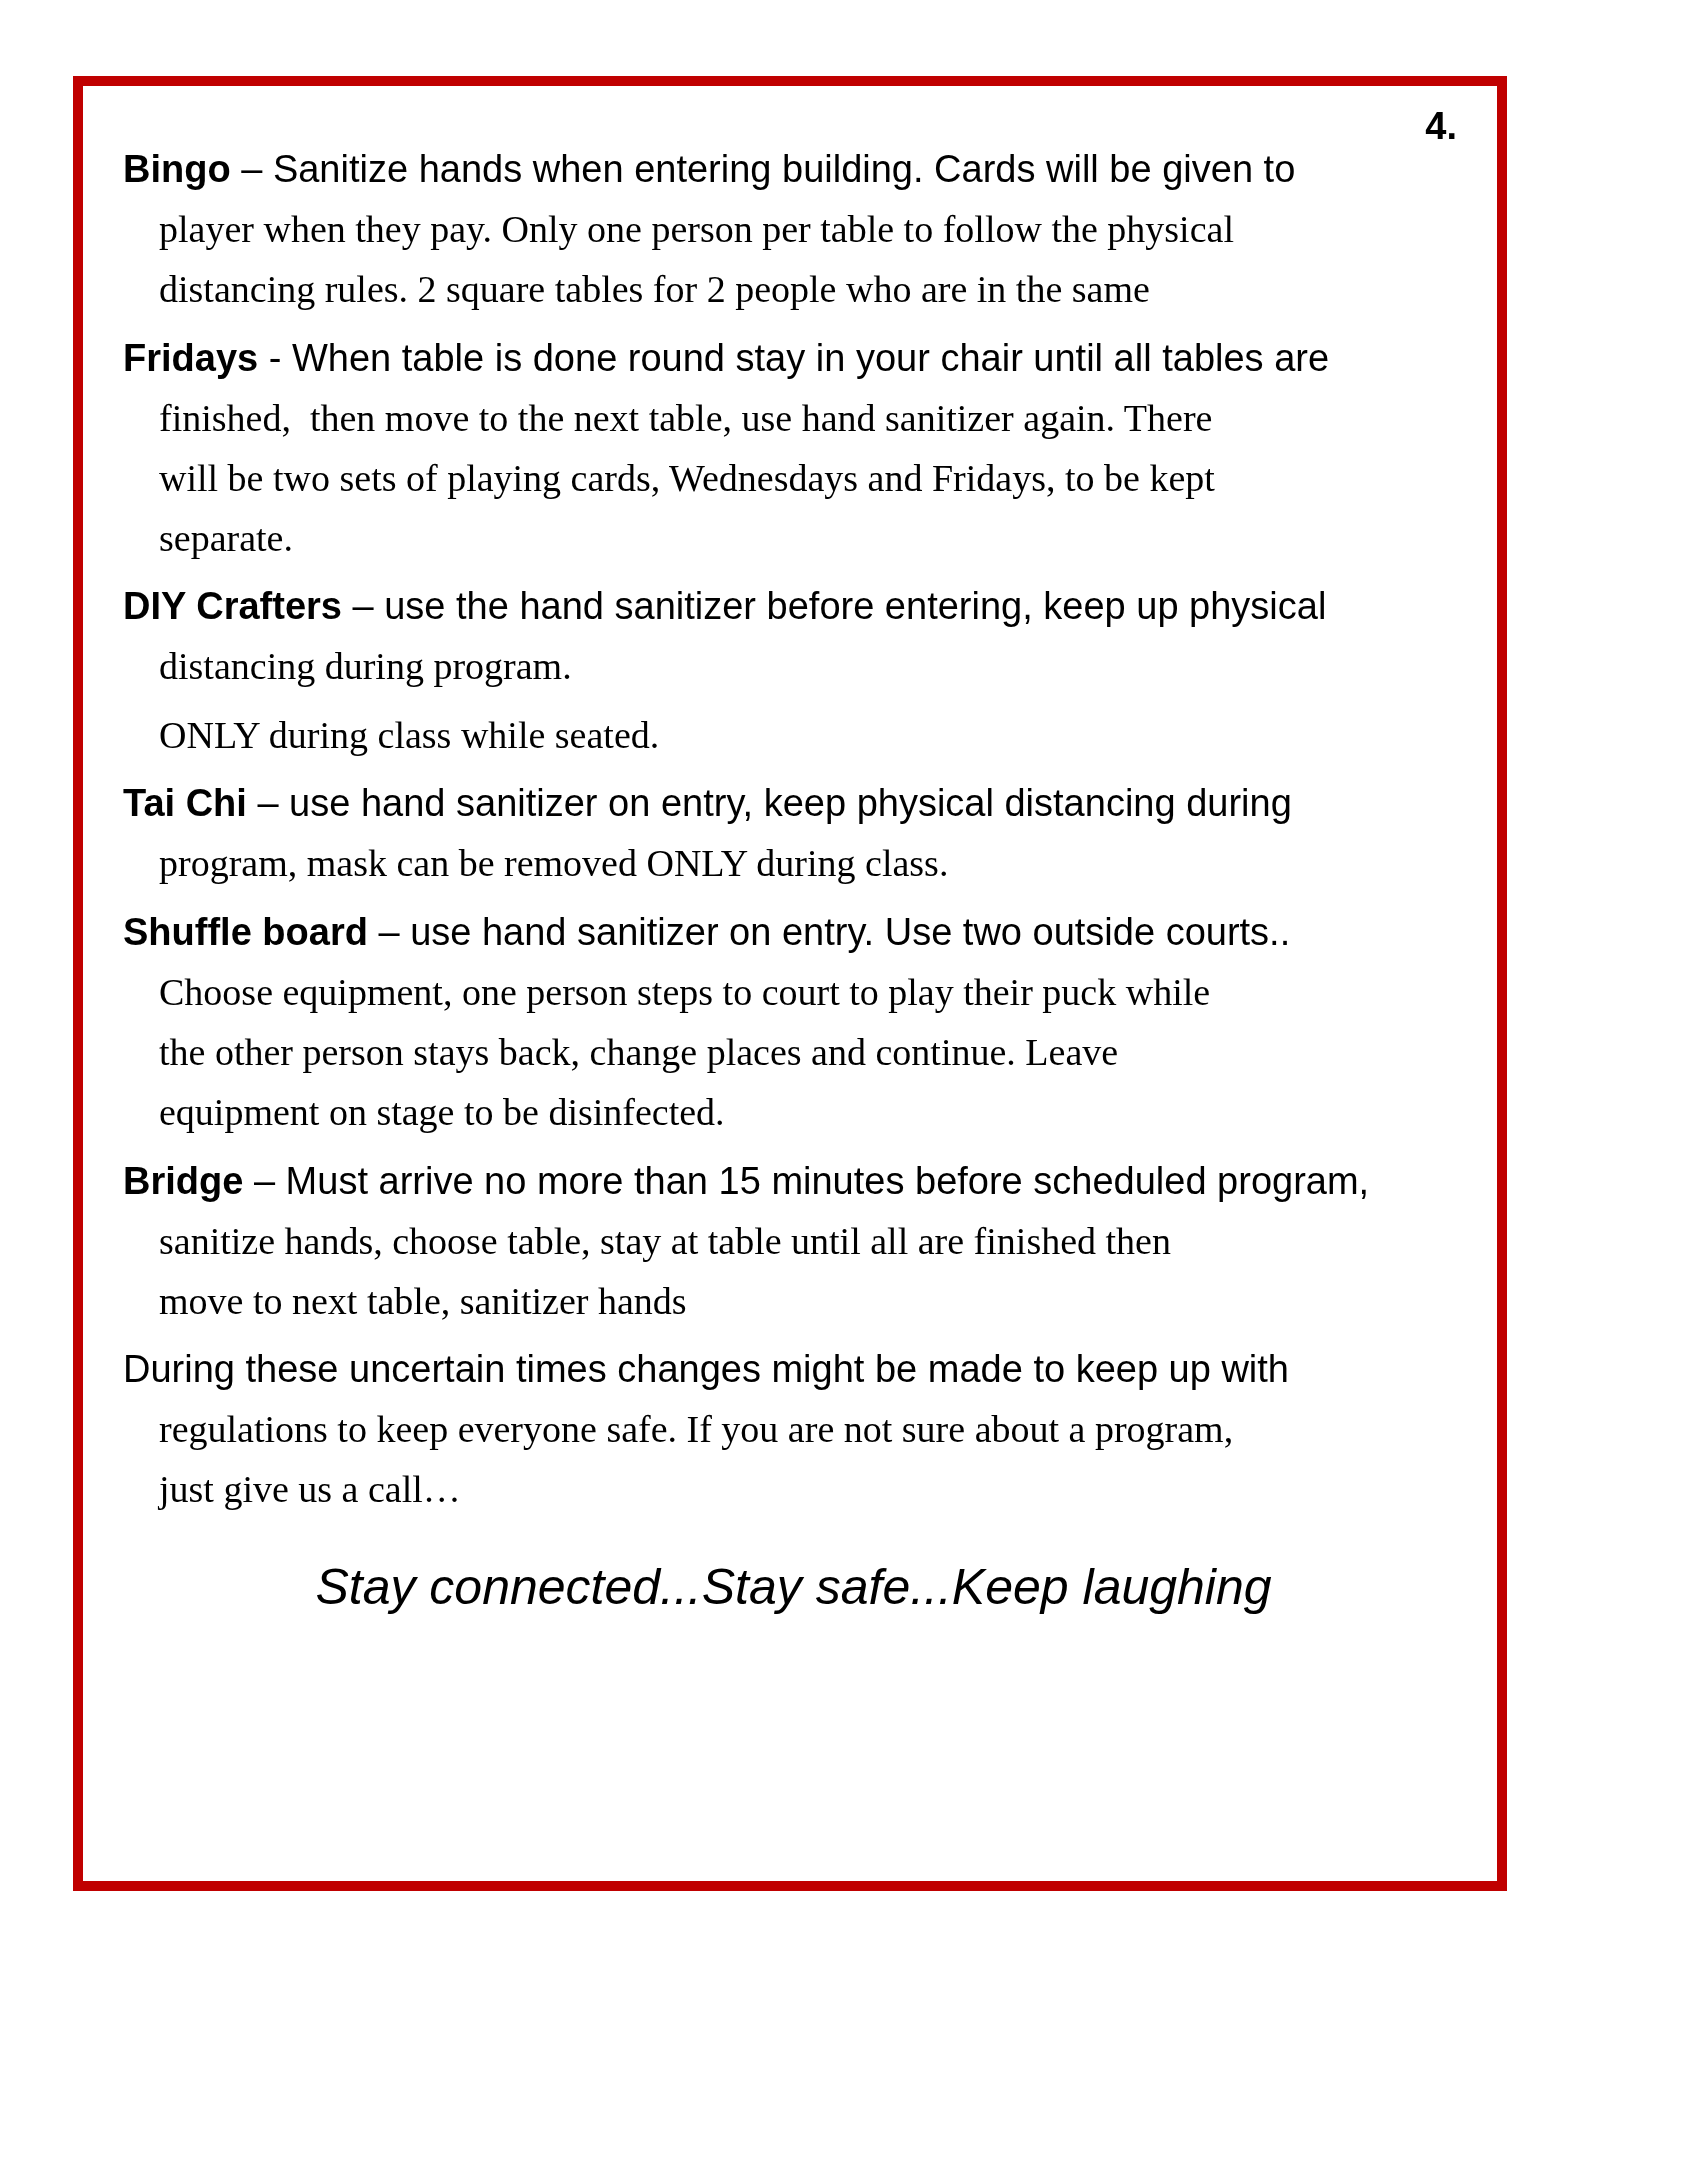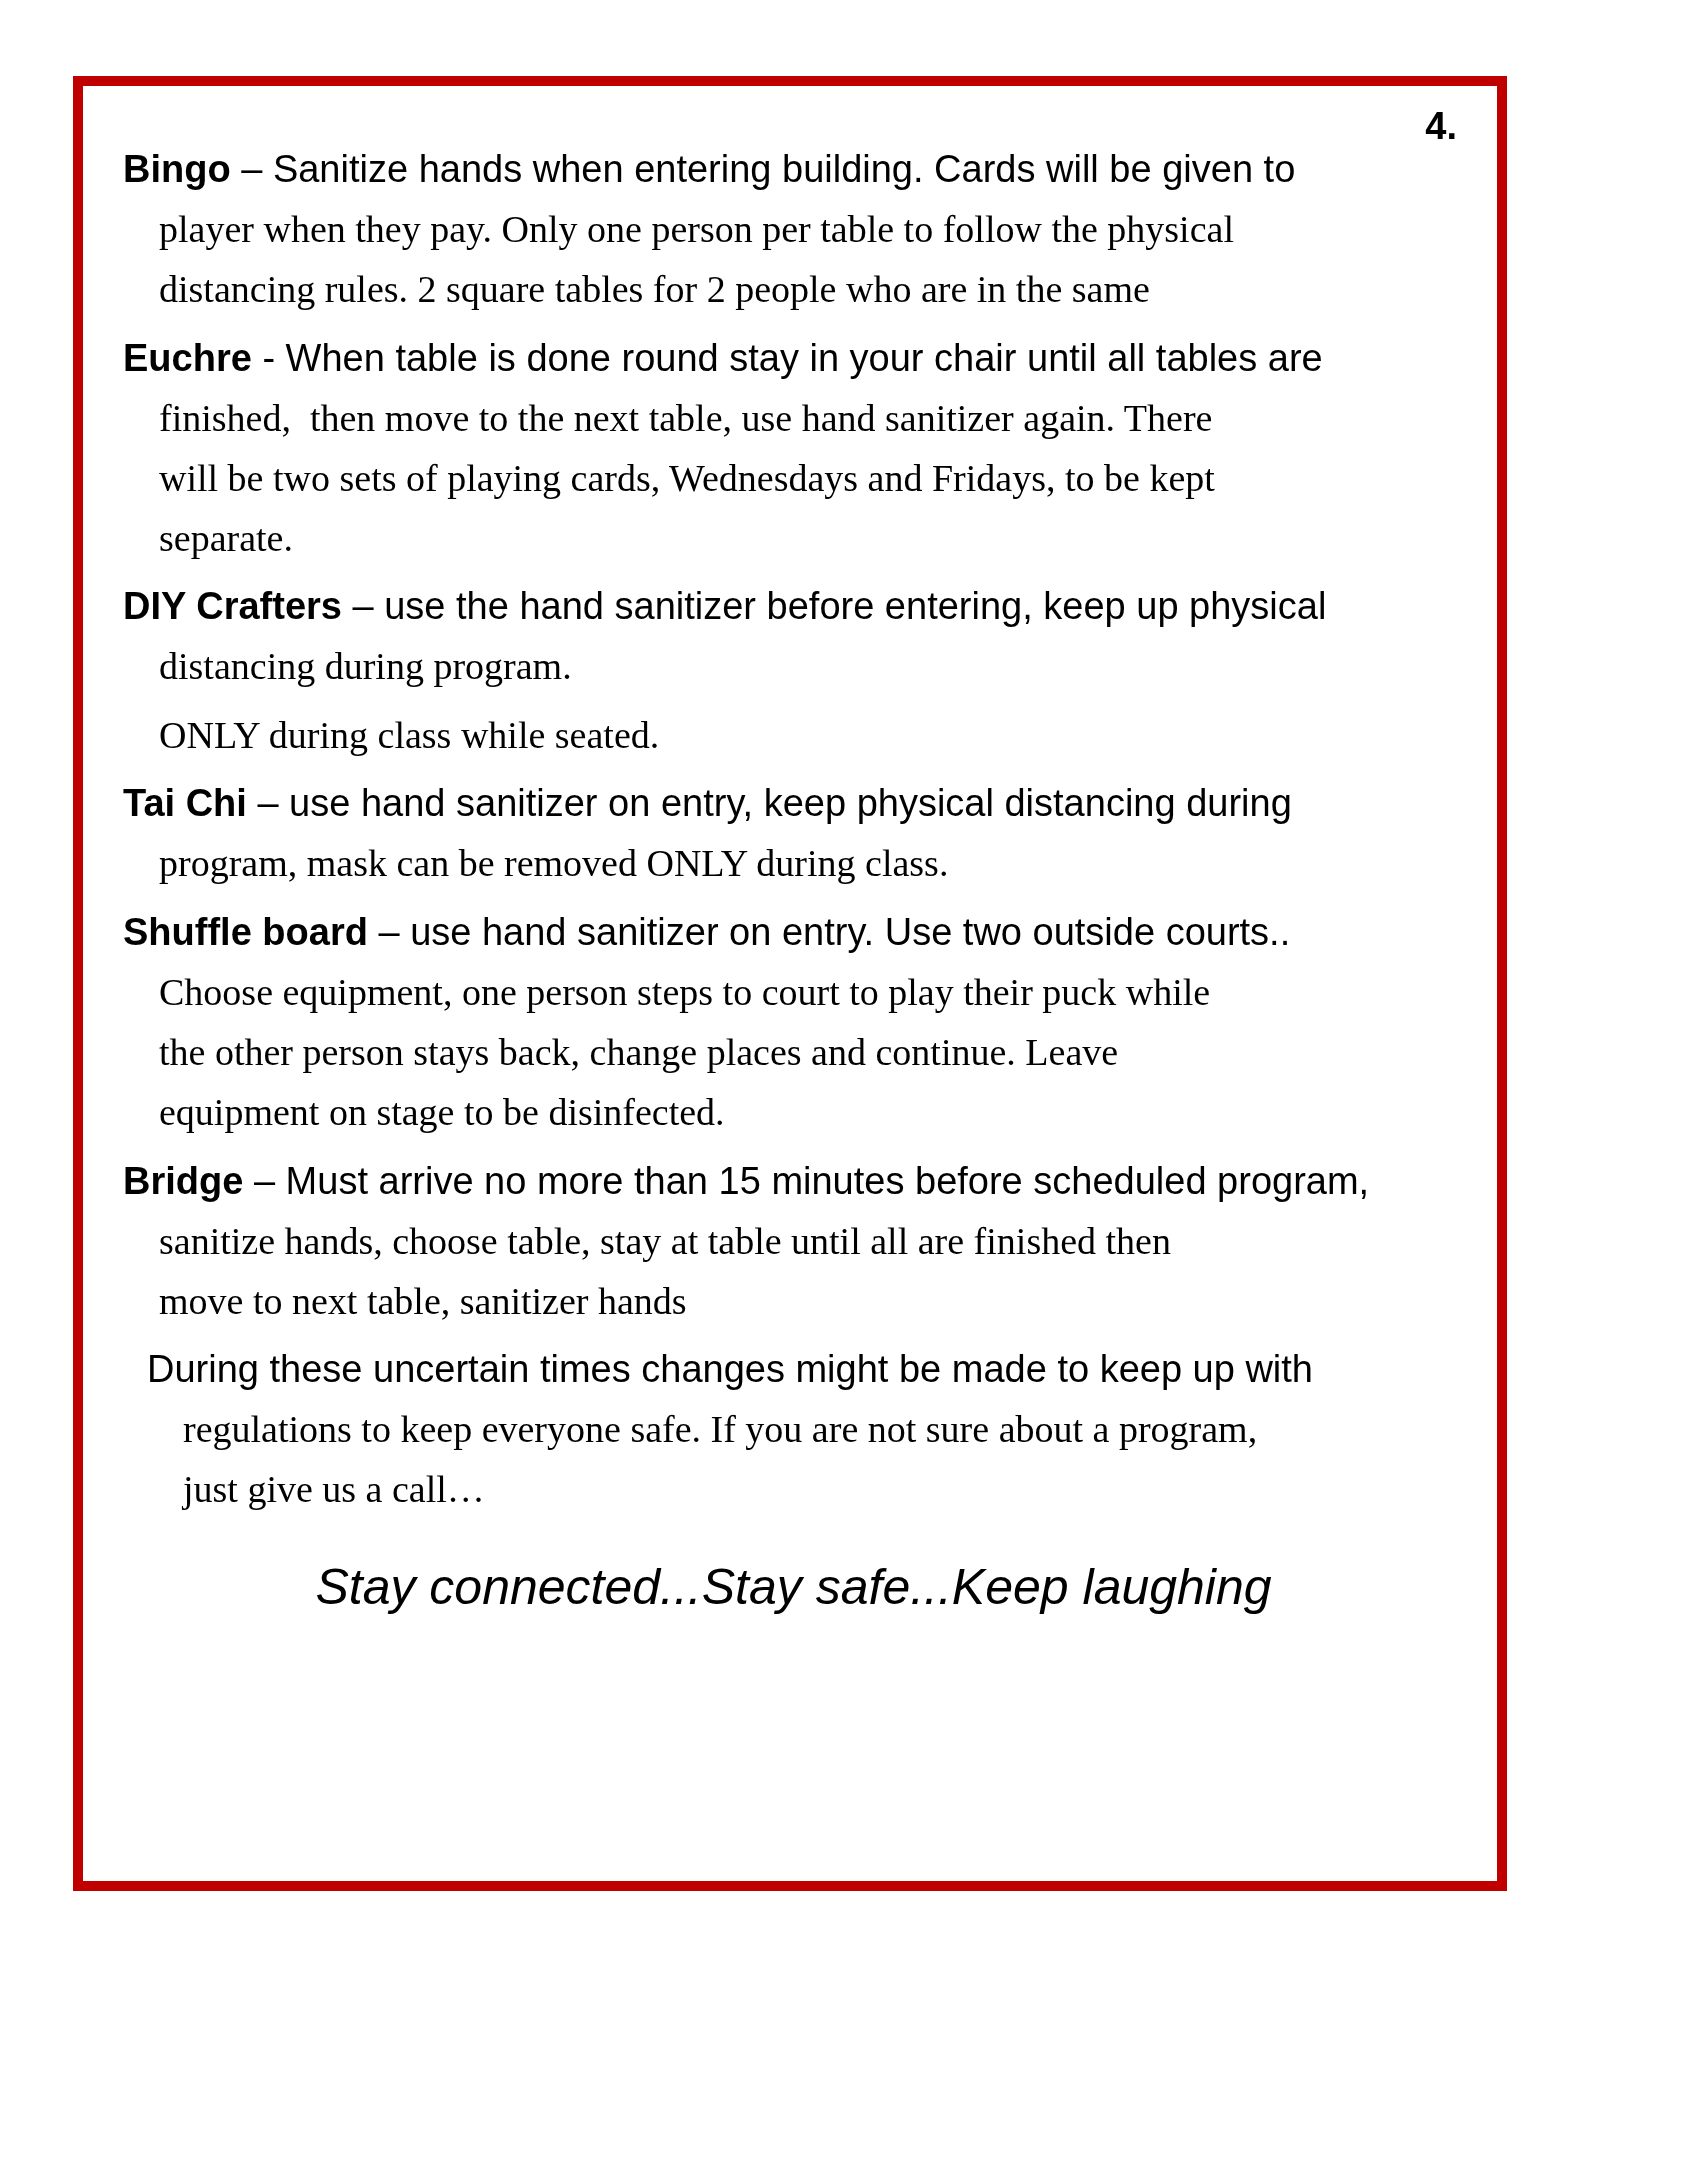--- a/index.html
+++ b/index.html
@@ -31,21 +31,21 @@
     font-size: 38px;
     font-weight: bold;
     line-height: 1.1;
   }
   .content {
     padding: 53px 33px 0 40px;
     font-size: 38px;
     line-height: 60px;
   }
   .para + .para { margin-top: 8.6px; }
-  .para-during { margin-top: 58px; margin-left: 24px; }
+  .para-during { margin-top: 58px; }
   .line { white-space: pre; }
   .line.cont { padding-left: 36px; font-family: Liberation Serif, serif; }
   .title { font-weight: bold; margin-top: 33px; }
   .footer-line {
     margin-top: 38px;
     text-align: center;
     font-style: italic;
     font-size: 50px;
     line-height: 60px;
     white-space: pre;
@@ -61,21 +61,21 @@
   <div class="content">
 
     <div class="para">
       <div class="line first"><span class="title">Bingo</span><span> – Sanitize hands when entering building. Cards will be given to</span></div>
       <div class="line cont">player when they pay. Only one person per table to follow the physical</div>
       <div class="line cont">distancing rules. 2 square tables for 2 people who are in the same</div>
     </div>
 
 
     <div class="para">
-      <div class="line first"><span class="title">Euchre</span><span> - When table is done round stay in your chair until all tables are</span></div>
+      <div class="line first"><span class="title">Fridays</span><span> - When table is done round stay in your chair until all tables are</span></div>
       <div class="line cont">finished,  then move to the next table, use hand sanitizer again. There</div>
       <div class="line cont">will be two sets of playing cards, Wednesdays and Fridays, to be kept</div>
       <div class="line cont">separate.</div>
     </div>
 
     <div class="para">
       <div class="line first"><span class="title">DIY Crafters</span><span> – use the hand sanitizer before entering, keep up physical</span></div>
       <div class="line cont">distancing during program.</div>
     </div>
 

